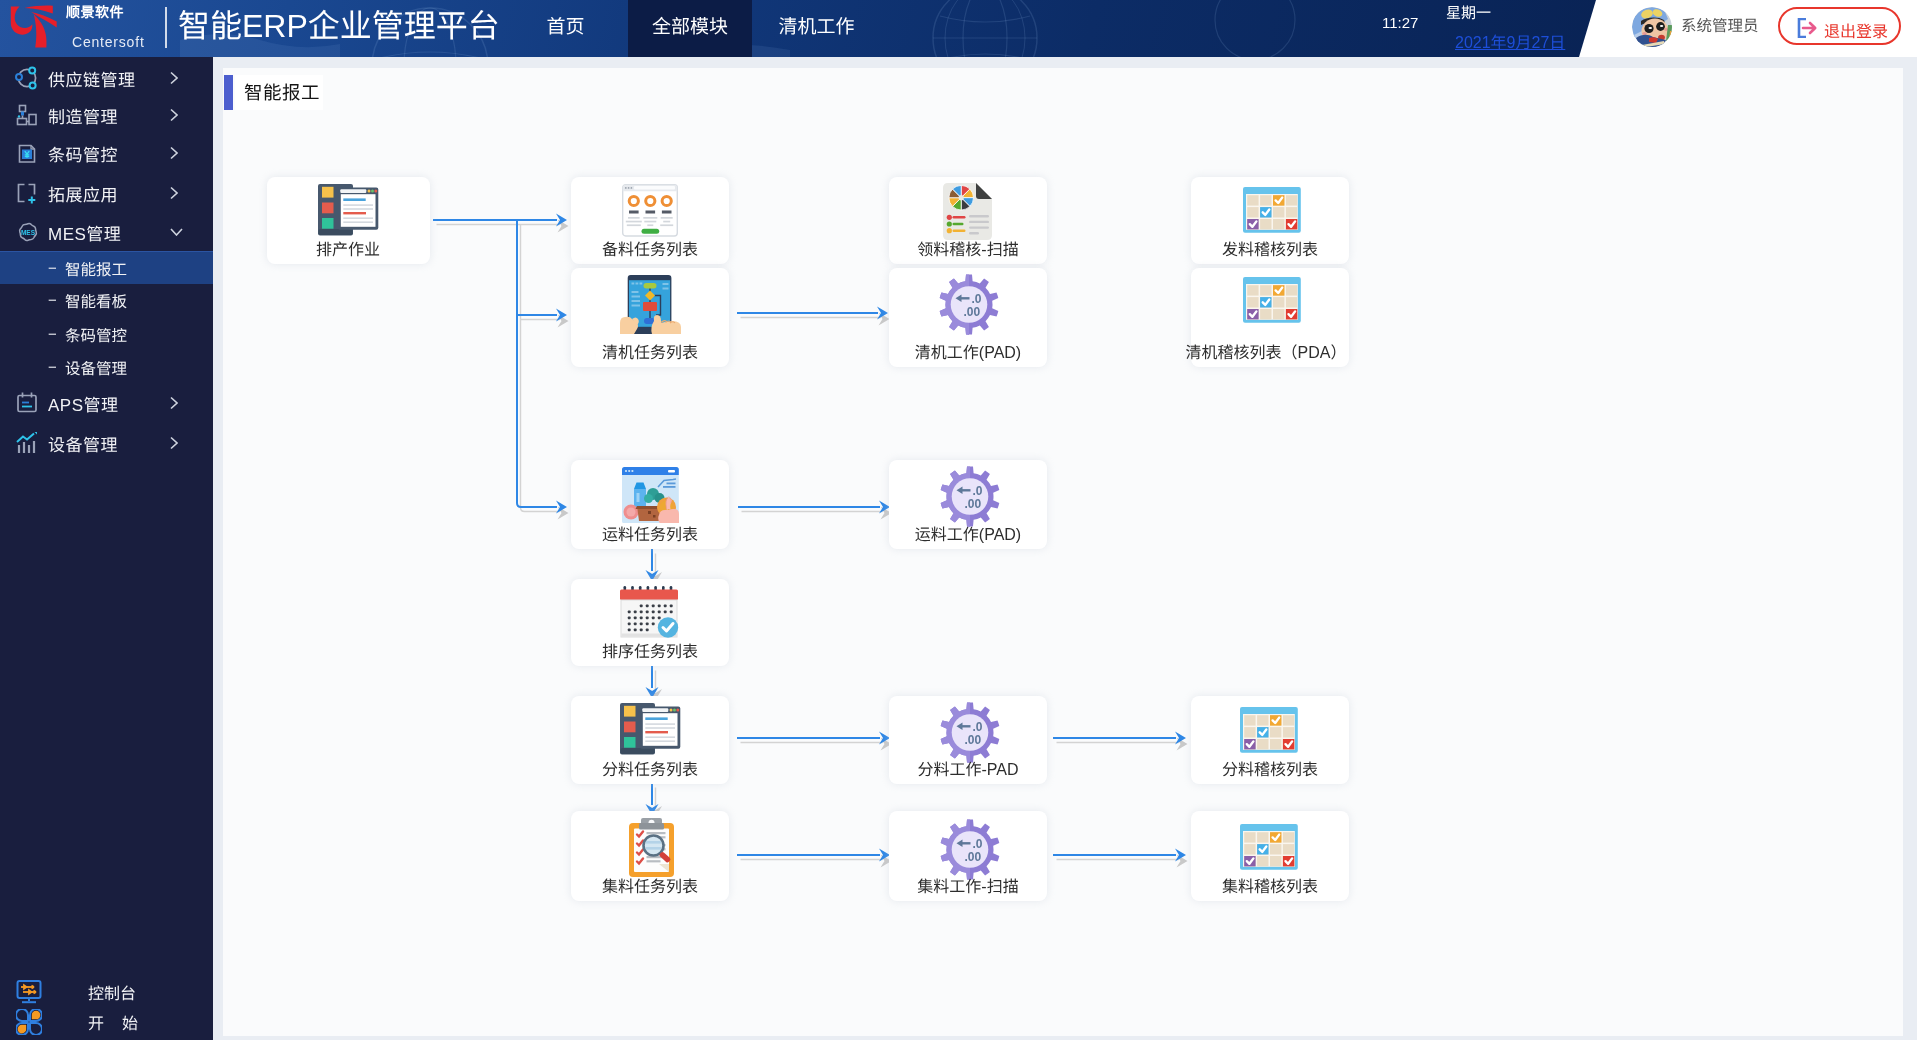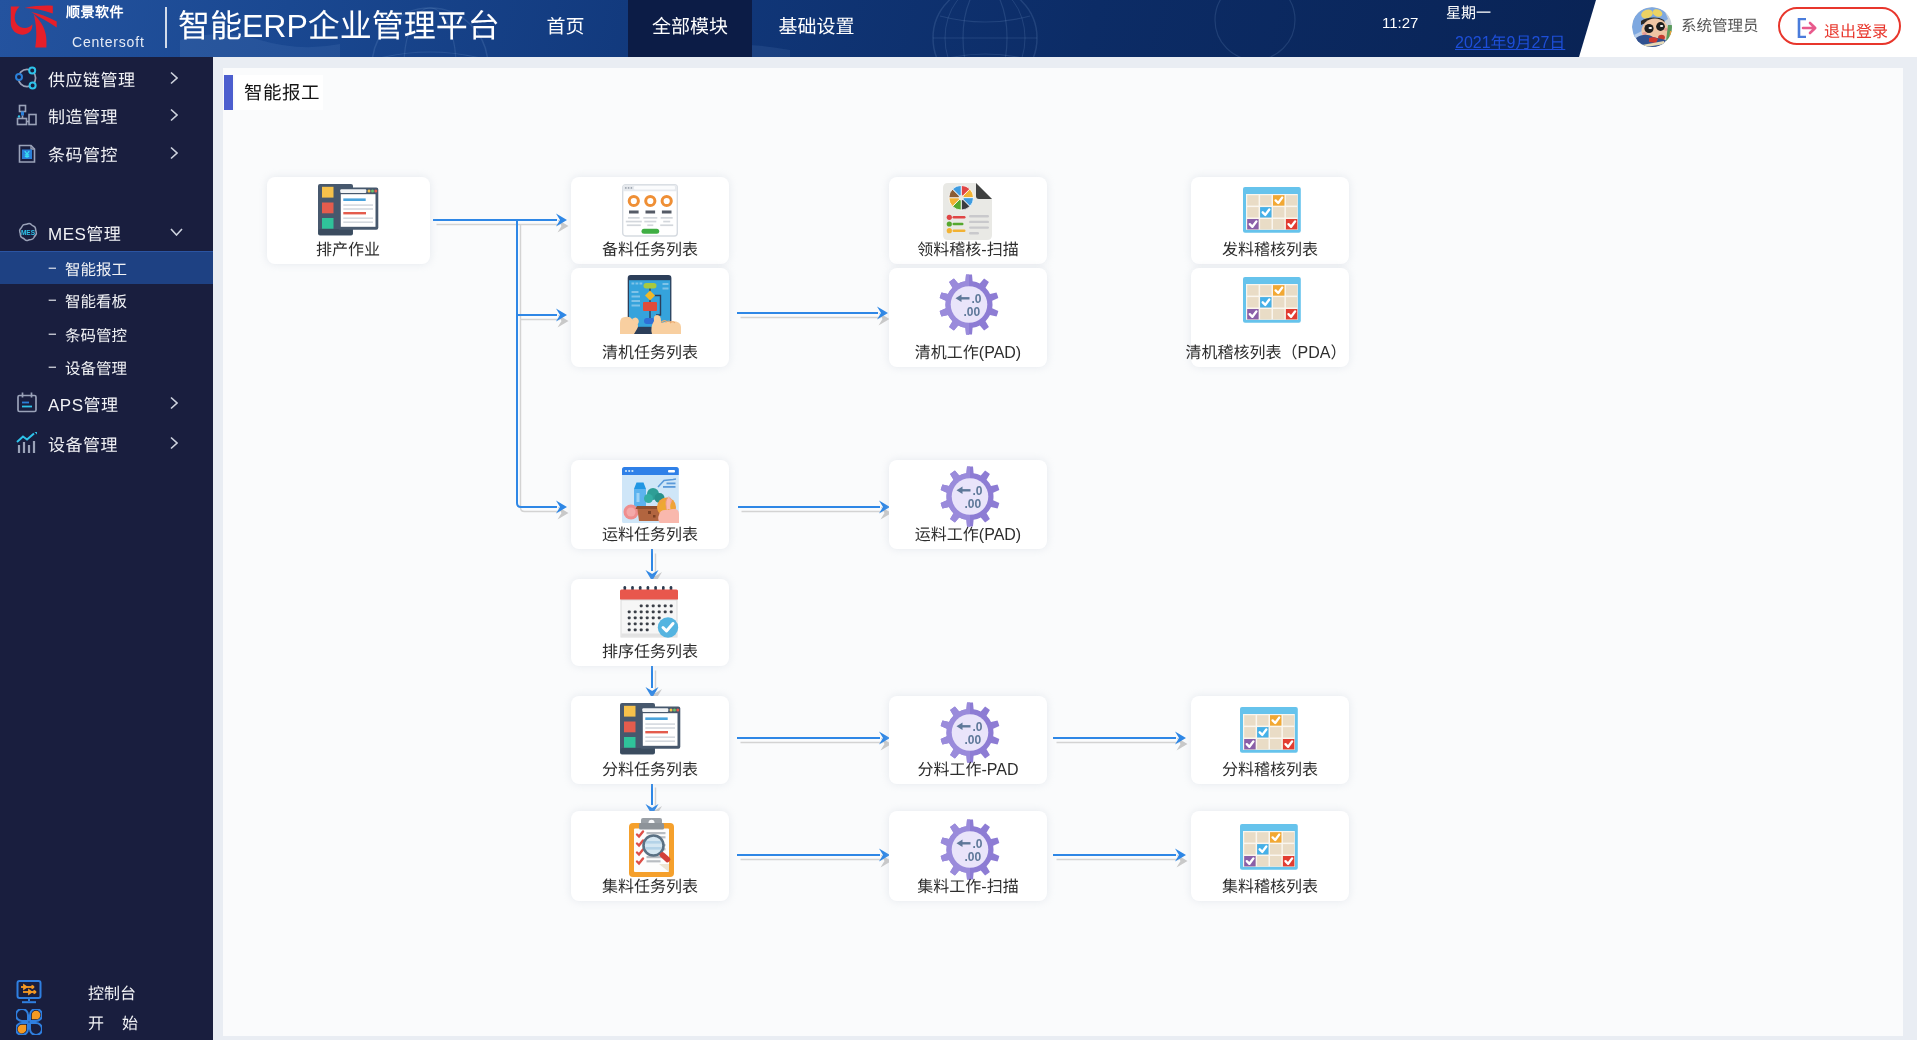--- a/index.html
+++ b/index.html
@@ -79,21 +79,21 @@
     <path fill="#e51f2a" d="M21.2,6.9 C29,8.6 38,11.5 46.7,16.5 L46.7,22.5 C38,16.3 29.5,12.4 21.2,6.9 Z"></path>
     <path fill="#e51f2a" d="M23.7,9.2 C30,15 34.5,22 35.8,29.5 C36.6,34 36.6,38 36.4,42.4 L25.2,42.4 C27.2,30.5 26.3,19.3 23.7,9.2 Z"></path>
   </svg>
   <div id="logo-txt">顺景软件</div>
   <div id="logo-en">Centersoft</div>
   <div id="logo-sep"></div>
   <div id="app-title">智能ERP企业管理平台</div>
   <div id="nav-active"></div>
   <div class="nav-item" style="left:528px;width:75px;">首页</div>
   <div class="nav-item" style="left:628px;width:124px;">全部模块</div>
-  <div class="nav-item" style="left:778px;width:77px;">基础设置</div>
+  <div class="nav-item" style="left:778px;width:77px;">清机工作</div>
   <div id="tb-time">11:27</div>
   <div id="tb-week">星期一</div>
   <div id="tb-date">2021年9月27日</div>
   <div id="avatar">
     <svg width="40" height="40" viewBox="0 0 40 40">
       <circle cx="20" cy="20" r="20" fill="#ccd3da"></circle>
       <path d="M0,20 A20,20 0 0 1 33,5 L36,12 L20,22 L2,30 Z" fill="#7ea8e0"></path>
       <path d="M2,28 L10,24 L12,38 A20,20 0 0 1 2,28 Z" fill="#b8cdea"></path>
       <ellipse cx="15" cy="7" rx="6" ry="4.2" transform="rotate(-18 15 7)" fill="#ecd263"></ellipse>
       <ellipse cx="25.5" cy="6" rx="5" ry="3.6" transform="rotate(22 25.5 6)" fill="#ecd263"></ellipse>
@@ -157,20 +157,31 @@
       <path d="M16,4.5 L16,8 L19.5,8" fill="none" stroke="#9aa2b8" stroke-width="1.3"></path>
       <rect x="7" y="8.5" width="10" height="9.5" fill="#2b7fd8"></rect>
       <g stroke="#39dcf2" stroke-width="1.3" fill="none">
         <path d="M9.8,10.2 L12,13.2 L14.2,10.2"></path>
         <path d="M12,13.2 L12,16.8"></path>
         <path d="M9.8,13.9 L14.2,13.9"></path>
         <path d="M9.8,15.5 L14.2,15.5"></path>
       </g>
     </svg>
     <span class="tx">条码管控</span>
+    <svg class="ar" width="8" height="13" viewBox="0 0 8 13">
+        <polyline points="1,1 7,6.5 1,12" fill="none" stroke="#cdd2dd" stroke-width="1.6"></polyline>
+      </svg>
+  </div>
+  <div class="m-item" style="top:116px;">
+    <svg class="ic" width="24" height="24" viewBox="0 0 24 24">
+      <path d="M9.5,3.5 L3.5,3.5 L3.5,20.5 L9.5,20.5" fill="none" stroke="#9aa2b8" stroke-width="1.7"></path>
+      <path d="M13.5,3.5 L19.5,3.5 L19.5,13.5" fill="none" stroke="#9aa2b8" stroke-width="1.7"></path>
+      <path d="M16.8,15.5 L16.8,22.5 M13.3,19 L20.3,19" stroke="#2ec3ea" stroke-width="2" fill="none"></path>
+    </svg>
+    <span class="tx">拓展应用</span>
     <svg class="ar" width="8" height="13" viewBox="0 0 8 13">
         <polyline points="1,1 7,6.5 1,12" fill="none" stroke="#cdd2dd" stroke-width="1.6"></polyline>
       </svg>
   </div>
   <div class="m-item" style="top:155px;">
     <svg class="ic" width="26" height="26" viewBox="0 0 26 26">
       <path d="M13.00,4.80 A3.1,3.1 0 0 1 16.14,5.42 A8.2,8.2 0 0 0 18.80,7.20 A3.1,3.1 0 0 1 20.58,9.86 A8.2,8.2 0 0 0 21.20,13.00 A3.1,3.1 0 0 1 20.58,16.14 A8.2,8.2 0 0 0 18.80,18.80 A3.1,3.1 0 0 1 16.14,20.58 A8.2,8.2 0 0 0 13.00,21.20 A3.1,3.1 0 0 1 9.86,20.58 A8.2,8.2 0 0 0 7.20,18.80 A3.1,3.1 0 0 1 5.42,16.14 A8.2,8.2 0 0 0 4.80,13.00 A3.1,3.1 0 0 1 5.42,9.86 A8.2,8.2 0 0 0 7.20,7.20 A3.1,3.1 0 0 1 9.86,5.42 A8.2,8.2 0 0 0 13.00,4.80 Z" fill="none" stroke="#9aa2b8" stroke-width="1.5"></path>
       <text x="13" y="15.5" font-size="6.5" font-weight="bold" fill="#2ec3ea" text-anchor="middle" font-family="Liberation Sans,sans-serif">MES</text>
     </svg>
     <span class="tx">MES管理</span>

